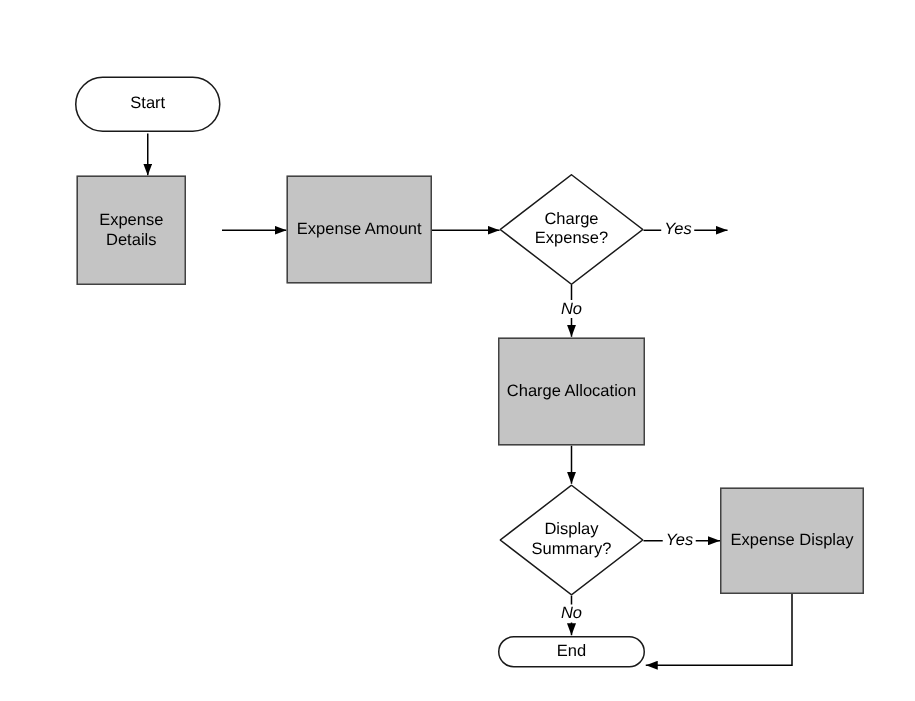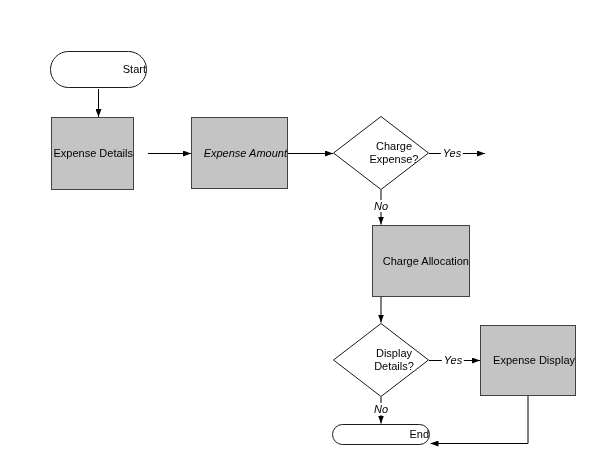--- a/index.html
+++ b/index.html
@@ -22,21 +22,21 @@
   .edges line, .edges polyline {
     stroke: var(--line, #000000);
     stroke-width: 1;
     fill: none;
   }
   .edges marker path { fill: var(--line, #000000); }
   .node {
     position: absolute;
     display: flex;
     align-items: center;
-    justify-content: flex-end;
+    justify-content: center;
     text-align: center;
     box-sizing: border-box;
     line-height: 13px;
   }
   .process {
     background: var(--process-fill, #c4c4c4);
     border: 1.5px solid var(--process-border, #424242);
   }
   .terminator {
     background: var(--terminator-fill, #ffffff);
@@ -79,45 +79,45 @@
     <line x1="381" y1="297" x2="381" y2="322.5" marker-end="url(#arrow)"></line>
     <line x1="429" y1="360.5" x2="480" y2="360.5" marker-end="url(#arrow)"></line>
     <line x1="381" y1="397" x2="381" y2="423.5" marker-end="url(#arrow)"></line>
     <polyline points="528,396 528,443.5 430.5,443.5" marker-end="url(#arrow)"></polyline>
   </svg>
 
   <div class="node terminator" style="left:50px; top:51px; width:97px; height:37px;">
     <span class="lbl">Start</span>
   </div>
 
-  <div class="node process" style="left:51px; top:117px; width:83px; height:73px;">
+  <div class="node process" style="left:51px; top:117px; width:73px; height:73px;">
     <span class="lbl">Expense Details</span>
   </div>
 
-  <div class="node process" style="left:191px; top:117px; width:97px; height:72px;font-style:italic;">
+  <div class="node process" style="left:191px; top:117px; width:97px; height:72px;">
     <span class="lbl">Expense Amount</span>
   </div>
 
   <div class="node decision" style="left:333px; top:116px; width:96px; height:74px;">
     <svg width="96" height="74" viewBox="0 0 96 74">
       <polygon points="48,0.5 95.5,37 48,73.5 0.5,37"></polygon>
     </svg>
     <span class="lbl">Charge Expense?</span>
   </div>
 
 
-  <div class="node process" style="left:332px; top:225px; width:98px; height:72px;margin-left:40px;">
+  <div class="node process" style="left:332px; top:225px; width:98px; height:72px;">
     <span class="lbl">Charge Allocation</span>
   </div>
 
   <div class="node decision" style="left:333px; top:323px; width:96px; height:74px;">
     <svg width="96" height="74" viewBox="0 0 96 74">
       <polygon points="48,0.5 95.5,37 48,73.5 0.5,37"></polygon>
     </svg>
-    <span class="lbl">Display Details?</span>
+    <span class="lbl">Display Summary?</span>
   </div>
 
   <div class="node process" style="left:480px; top:325px; width:96px; height:71px;">
     <span class="lbl">Expense Display</span>
   </div>
 
   <div class="node terminator" style="left:332px; top:424px; width:98px; height:21px;">
     <span class="lbl">End</span>
   </div>
 

